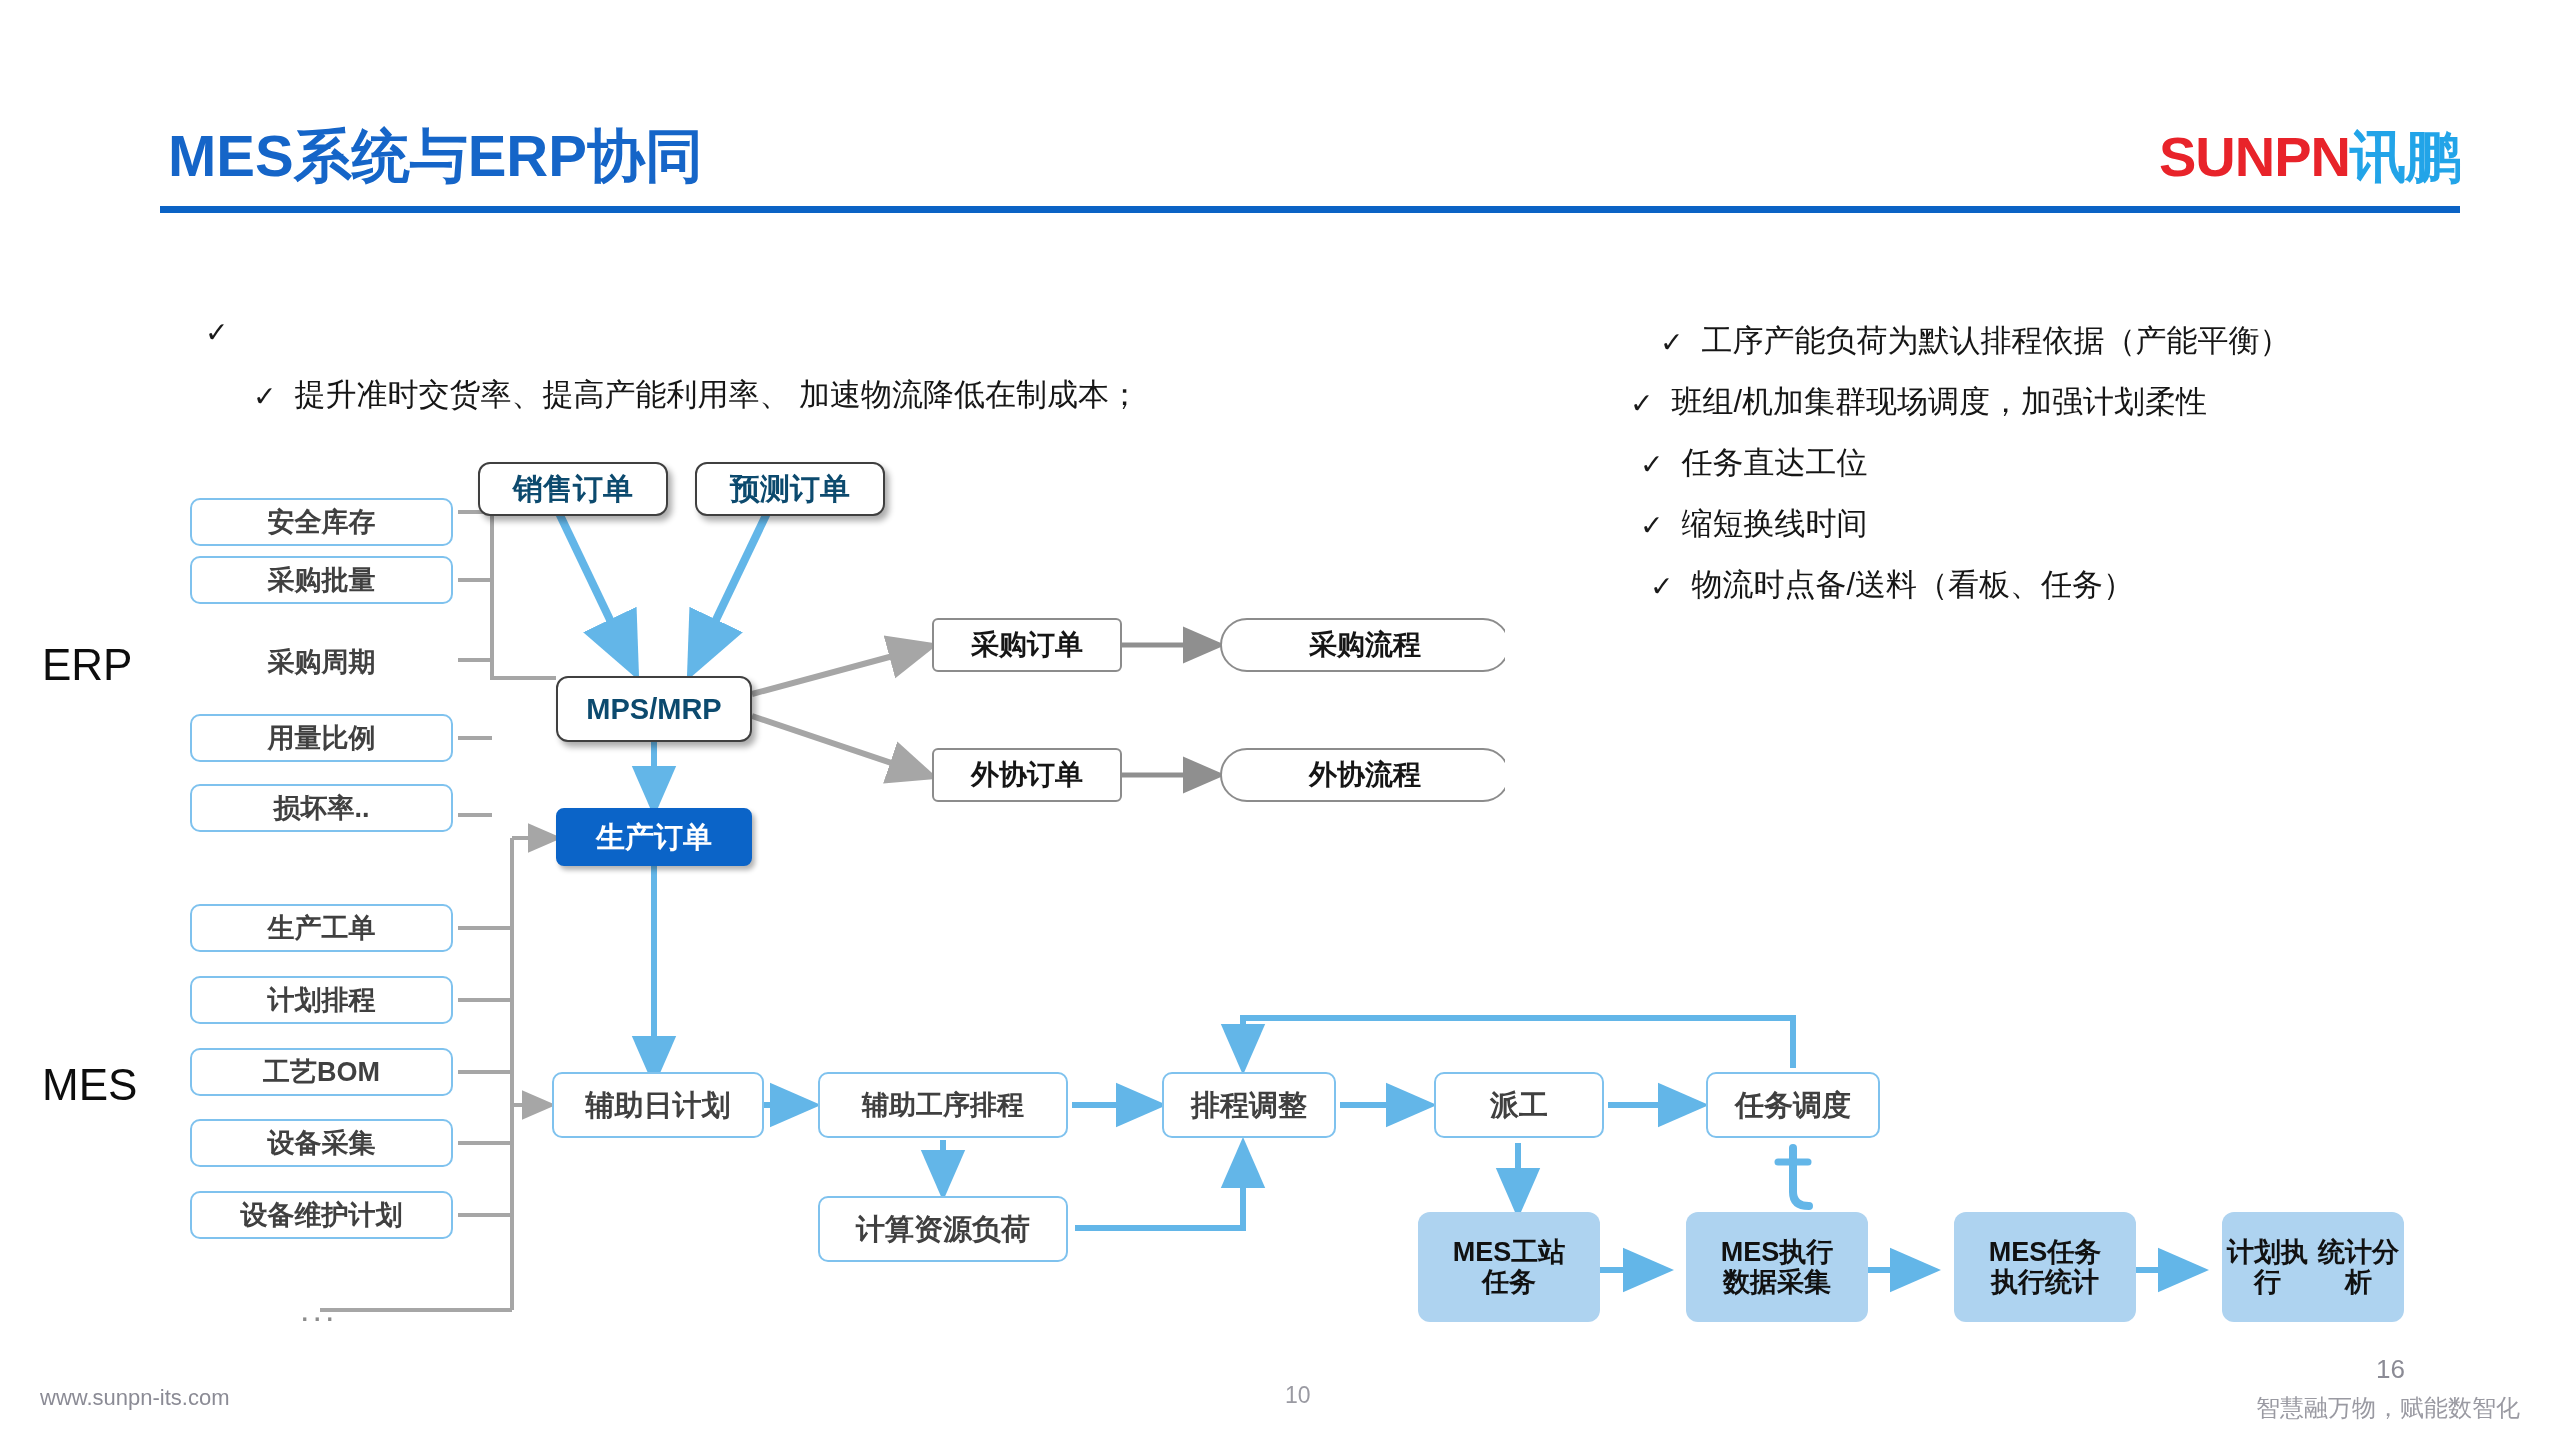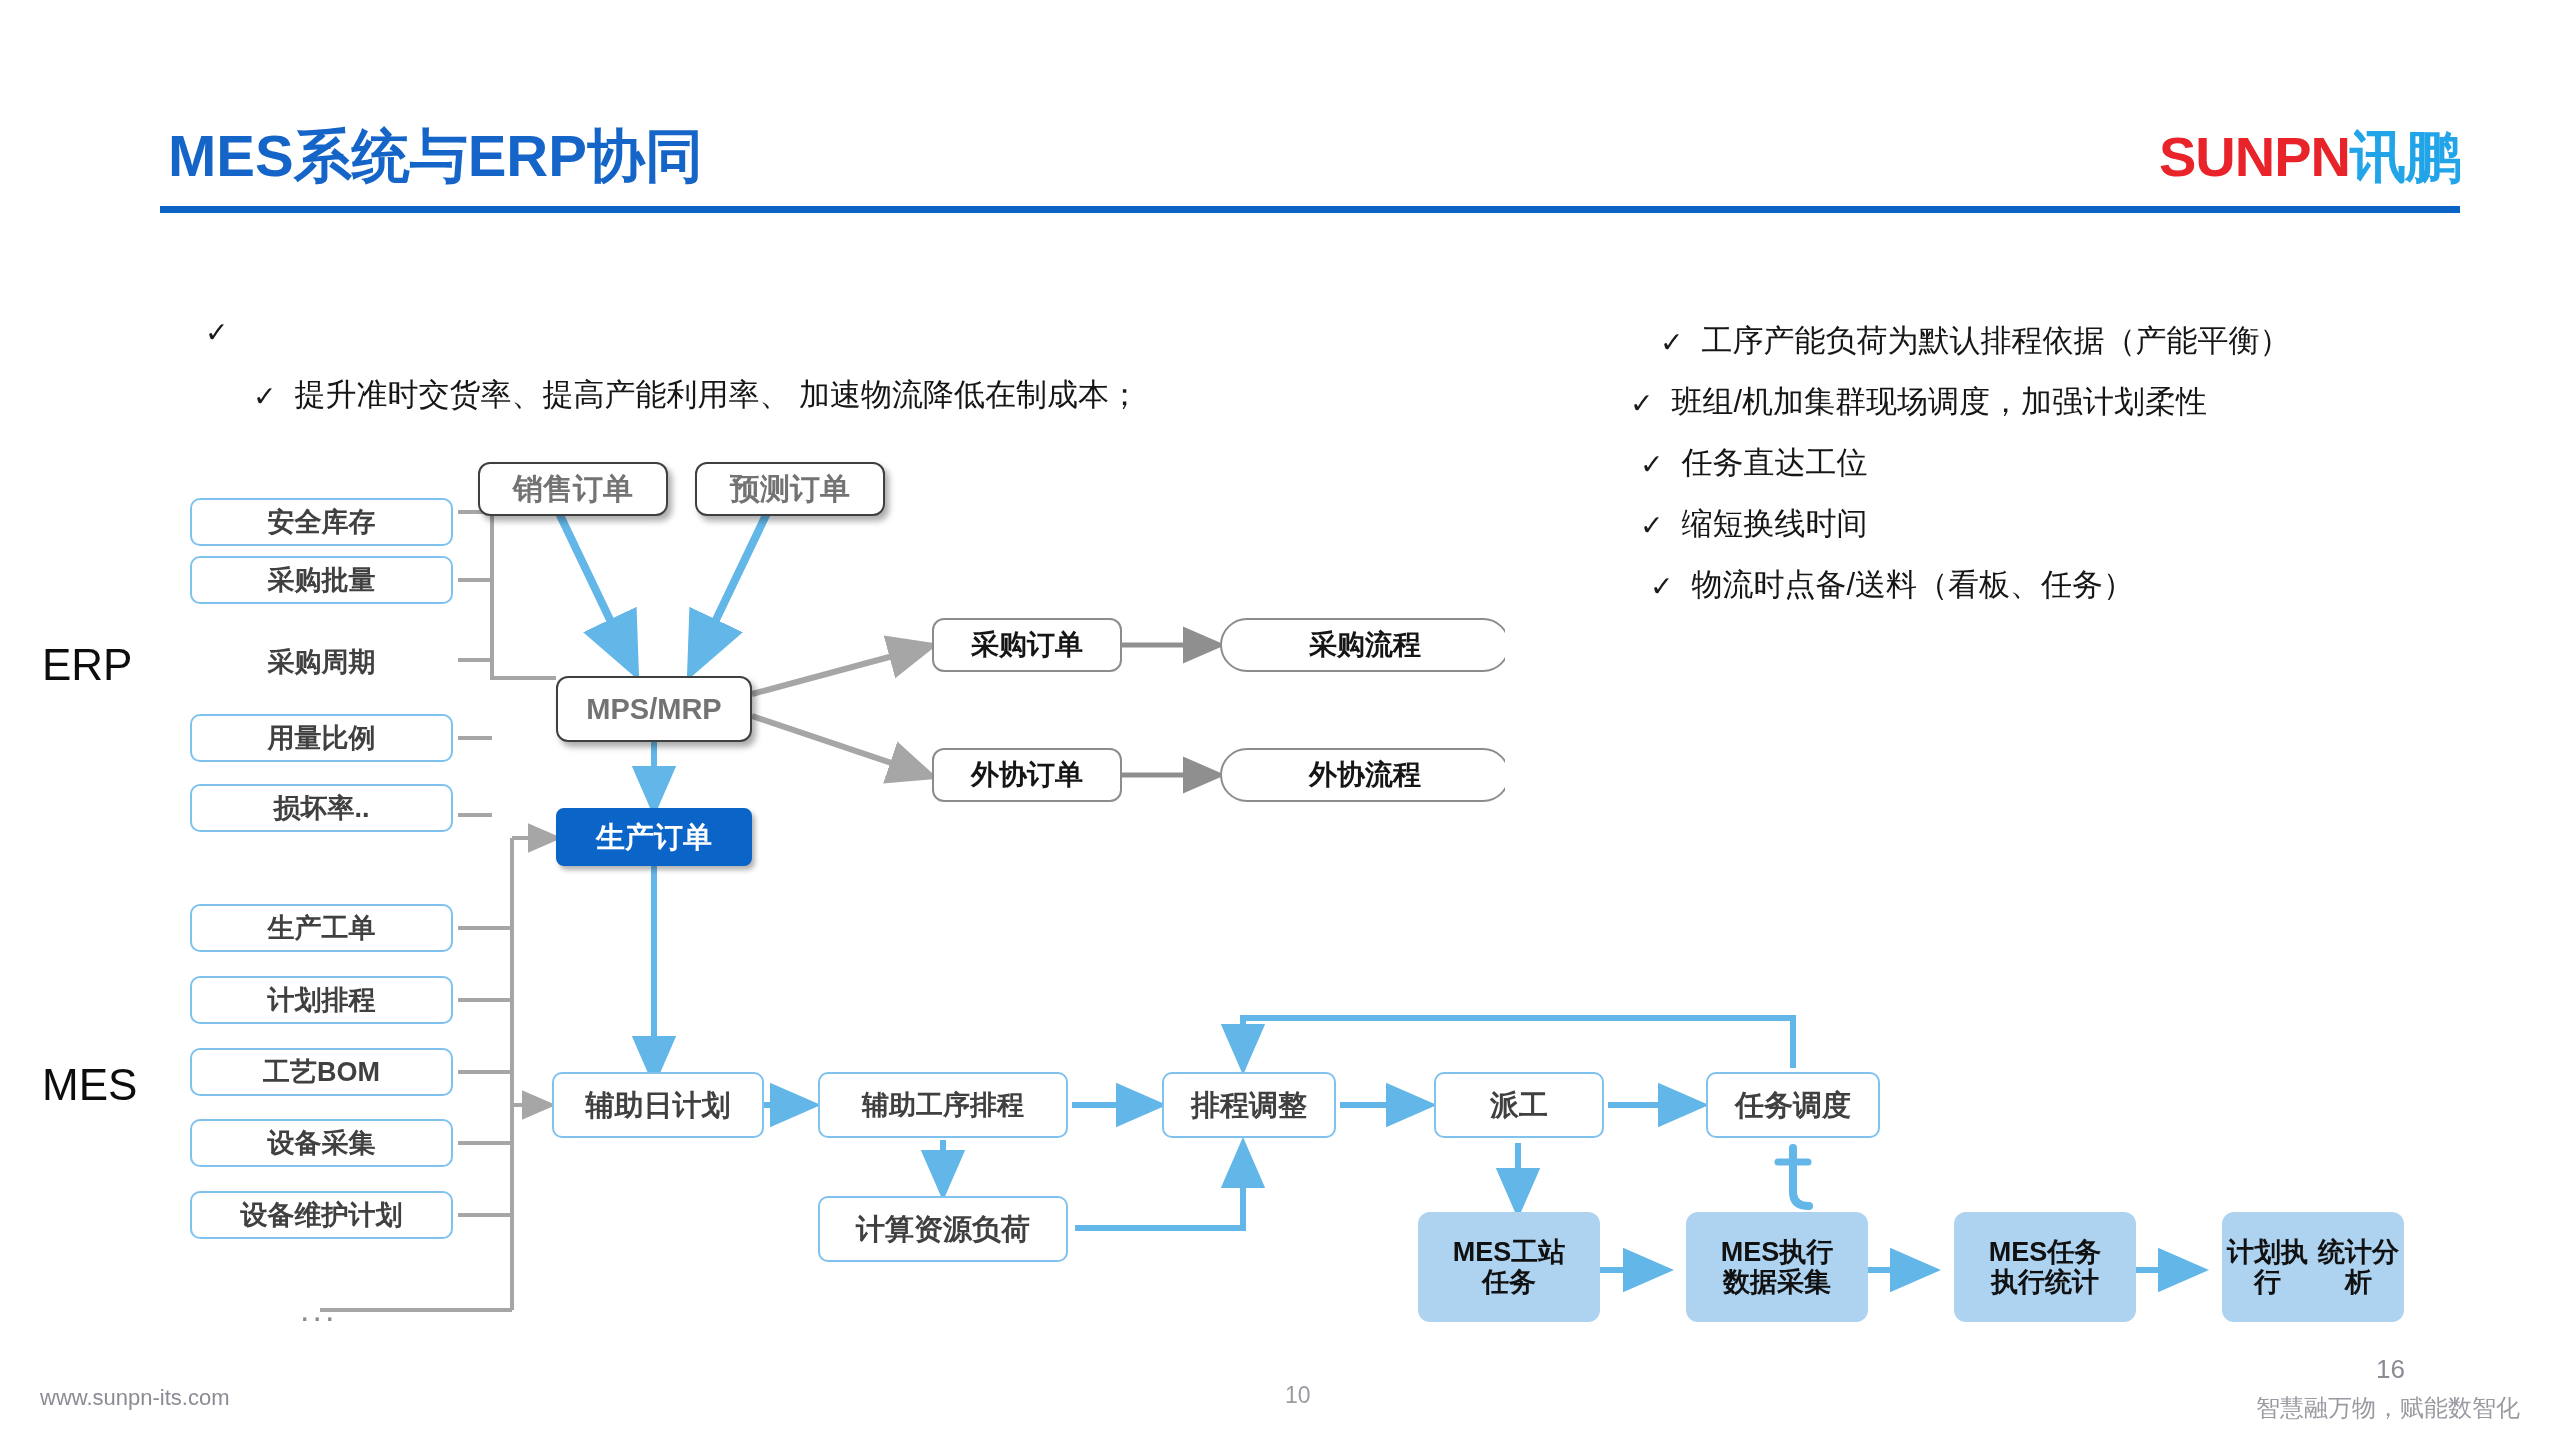--- a/index.html
+++ b/index.html
@@ -52,26 +52,26 @@
   
   .n-lightline{
     border:2.5px solid #7fc2ee;border-radius:10px;background:#ffffff;
     color:#404040;font-size:27px;
   }
   
   .n-plain{background:transparent;border:none;color:#404040;font-size:27px;}
   
   .n-dark{
     border:2.5px solid #3f3f3f;border-radius:12px;background:#ffffff;
-    color:#737373;font-size:30px;box-shadow:4px 5px 6px rgba(0,0,0,.33);
+    color:#0c4a6e;font-size:30px;box-shadow:4px 5px 6px rgba(0,0,0,.33);
   }
   .n-dark.small{font-size:29px;}
   
   .n-gray{
-    border:2.5px solid #8c8c8c;border-radius:12px;background:#ffffff;
+    border:2.5px solid #8c8c8c;border-radius:6px;background:#ffffff;
     color:#151515;font-size:28px;
   }
   
   .n-pill{
     border:2.5px solid #8c8c8c;border-radius:60px;background:#ffffff;
     color:#151515;font-size:28px;
   }
   
   .n-blue{
     background:#0b64c8;border:2px solid #0b64c8;border-radius:8px;

